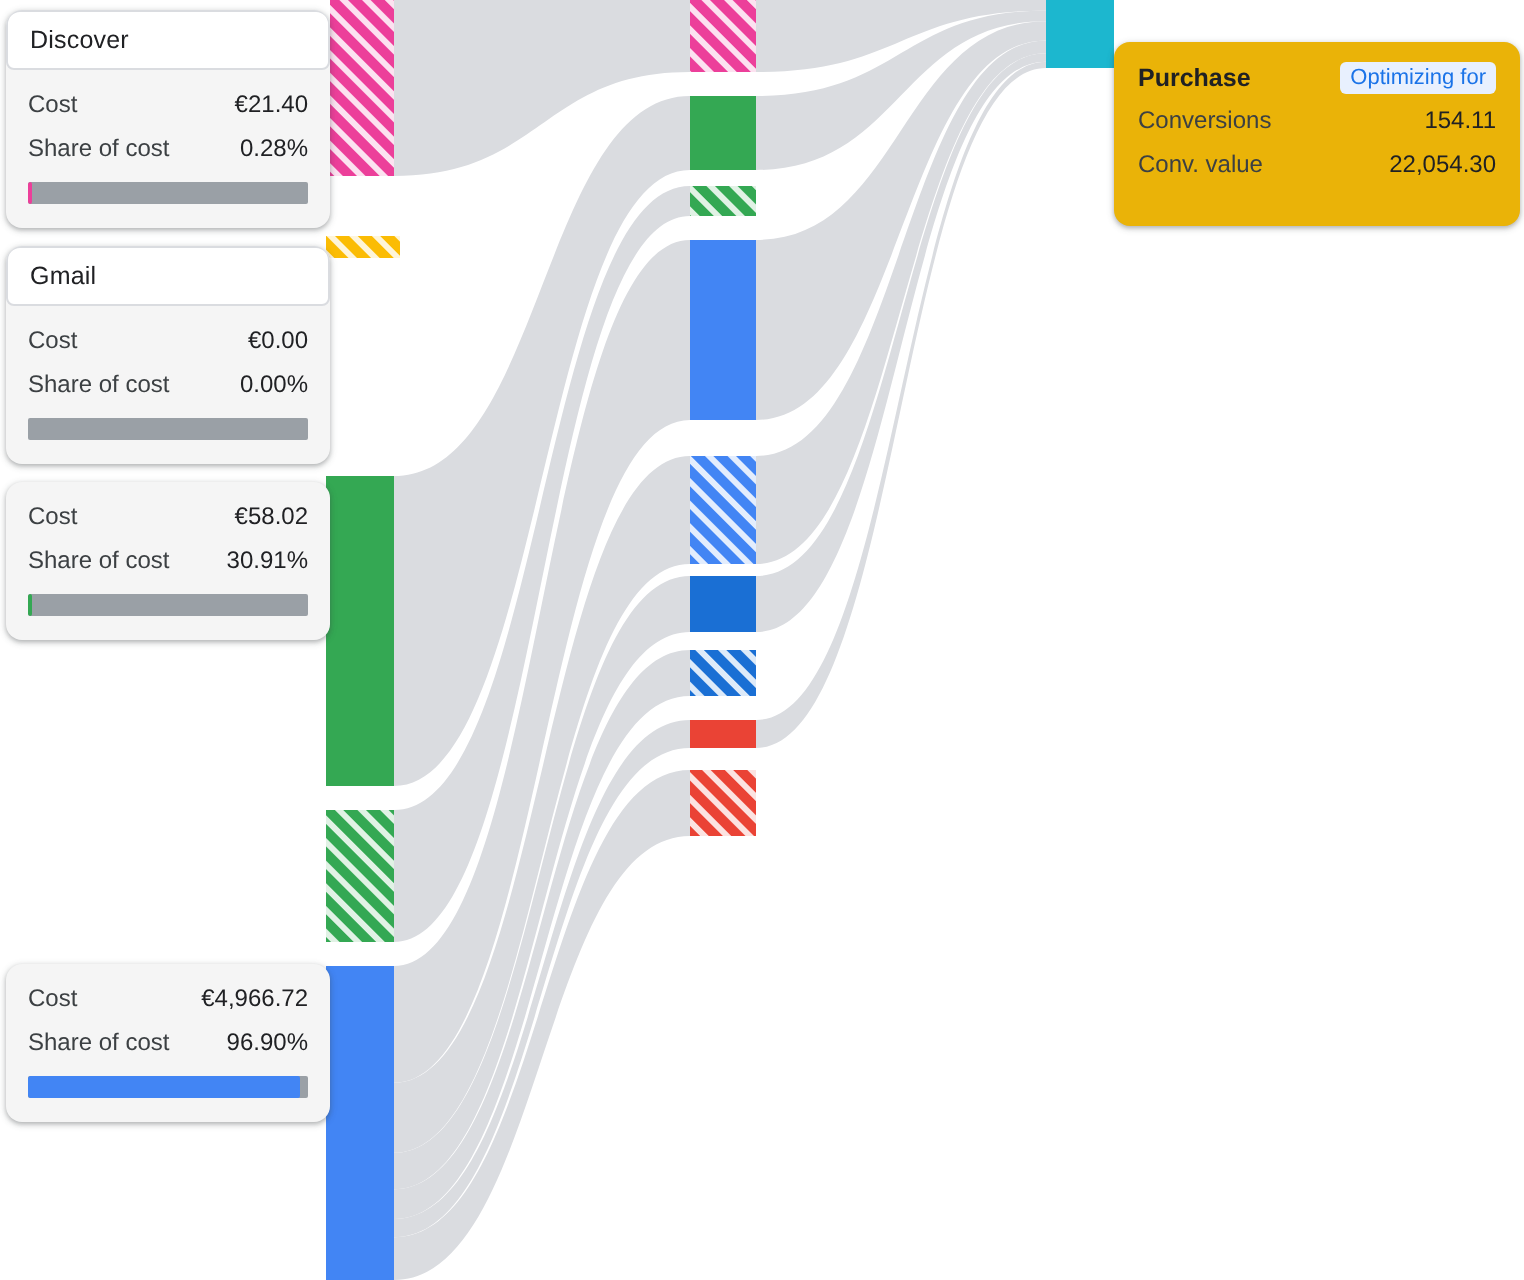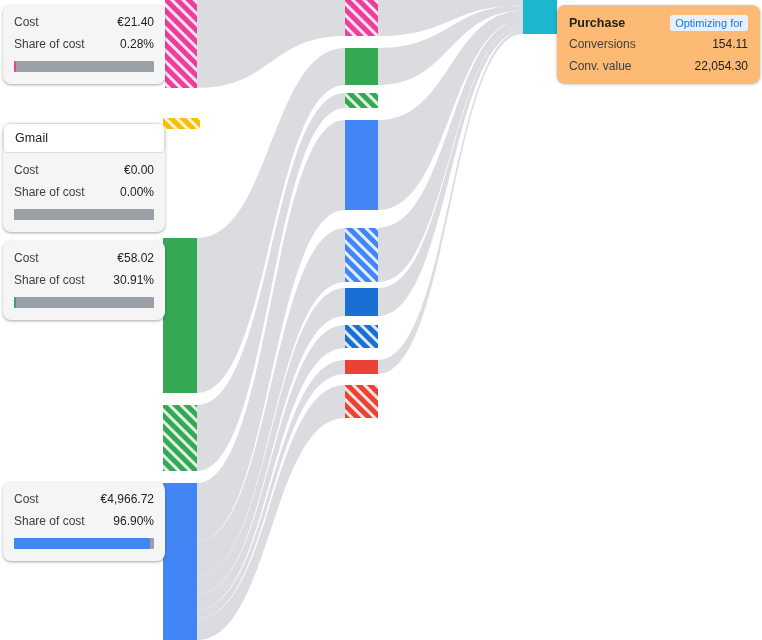--- a/index.html
+++ b/index.html
@@ -92,23 +92,23 @@
 
   
   #card-discover   { left: 3px;  top: 5px;   width: 162px; }
   #card-gmail      { left: 3px;  top: 123px; width: 162px; }
   #card-gdn        { left: 3px;  top: 241px; width: 162px; }
   #card-search     { left: 3px;  top: 482px; width: 162px; }
 
   
   #card-purchase {
     left: 557px;
-    top: 5px;
+    top: 21px;
     width: 203px;
-    background: #fdba74;
+    background: #eab308;
     border-radius: 8px;
   }
   #card-purchase .purchase-head {
     display: flex;
     justify-content: space-between;
     align-items: center;
     padding: 10px 12px 2px 12px;
   }
   .purchase-title {
     font-size: 12.5px;
@@ -117,21 +117,21 @@
   }
   .badge-optimizing {
     font-size: 11px;
     color: #1a73e8;
     background: #e8f0fe;
     border-radius: 3px;
     padding: 2px 5px;
     white-space: nowrap;
   }
   #card-purchase .purchase-body {
-    padding: 0 12px 6px 12px;
+    padding: 0 12px 20px 12px;
   }
 </style>
 </head>
 <body>
 
 <div id="sankey-root">
 
   <svg class="flow-layer" viewBox="0 0 762 640" preserveAspectRatio="none">
     <defs>
 
@@ -191,20 +191,23 @@
         <rect x="345" y="228" width="33" height="54" fill="url(#hatch-blue)"></rect>
         <rect x="345" y="288" width="33" height="28" fill="#1a6fd4"></rect>
         <rect x="345" y="325" width="33" height="23" fill="url(#hatch-bluedark)"></rect>
         <rect x="345" y="360" width="33" height="14" fill="#ea4335"></rect>
         <rect x="345" y="385" width="33" height="33" fill="url(#hatch-red)"></rect>
         <rect x="523" y="0" width="34" height="34" fill="#1cb7cf"></rect>
       </g>
   </svg>
 
   <div class="card" id="card-discover">
+    <div class="card-title-wrap">
+      <span class="card-title">Discover</span>
+    </div>
     <div class="card-body">
       <div class="metric-row">
         <span class="metric-label">Cost</span>
         <span class="metric-value">€21.40</span>
       </div>
       <div class="metric-row">
         <span class="metric-label">Share of cost</span>
         <span class="metric-value">0.28%</span>
       </div>
       <div class="bar-track">

